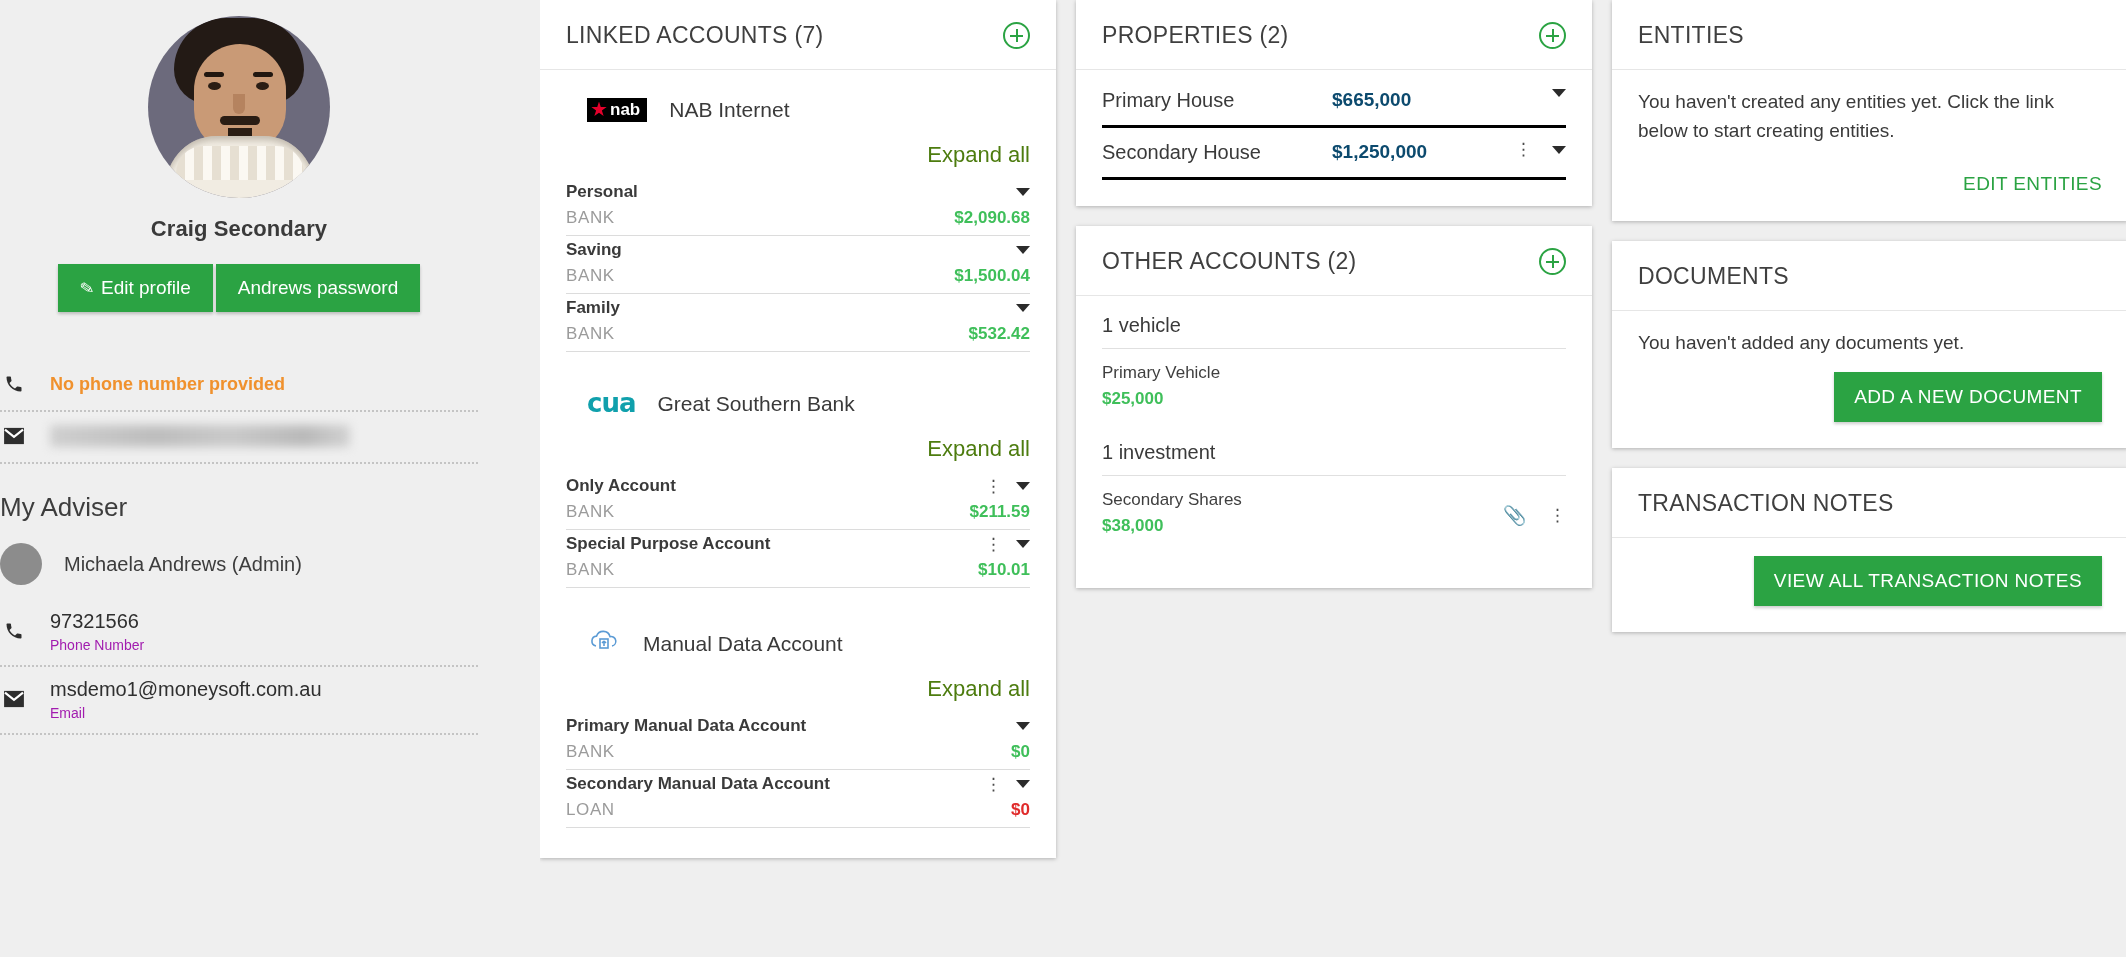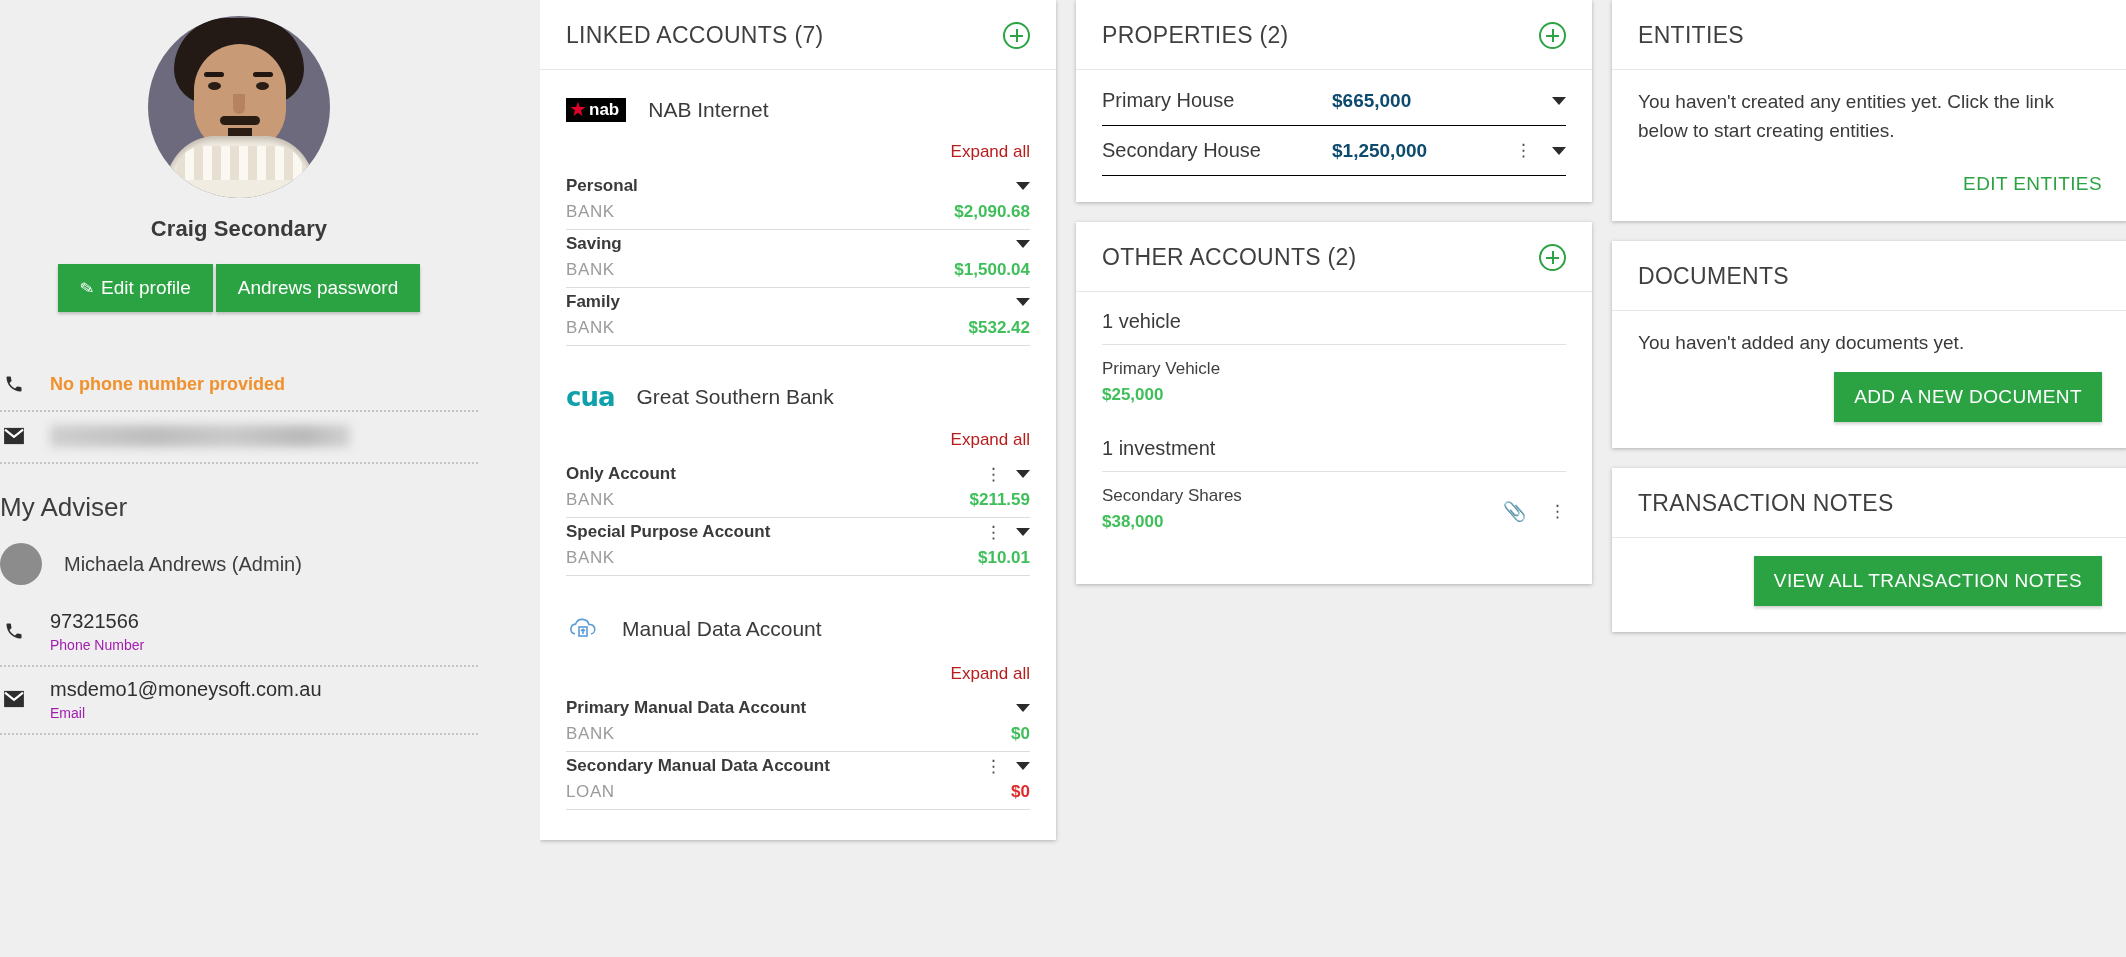--- a/index.html
+++ b/index.html
@@ -135,53 +135,53 @@
   }
   .plus-icon:before, .plus-icon:after {
     content: ""; position: absolute; background: #2ba343;
   }
   .plus-icon:before { left: 5px; right: 5px; top: 11px; height: 2px; }
   .plus-icon:after { top: 5px; bottom: 5px; left: 11px; width: 2px; }
   .card-body { padding: 18px 26px 26px 26px; }
 
   
   .inst { margin-bottom: 4px; }
-  .inst-head { display: flex; align-items: center; gap: 22px; padding: 10px 0 6px 0; }
+  .inst-head { display: flex; align-items: flex-end; gap: 22px; padding: 10px 0 6px 0; margin-left: 21px; }
   .inst-name { font-size: 21px; color: #3a3a3a; }
   .logo-nab {
     background: #000; color: #fff; font-weight: bold; font-size: 17px;
     padding: 3px 7px 4px 4px; display: inline-flex; align-items: center; gap: 3px;
     line-height: 1; flex: 0 0 auto;
   }
   .nab-star {
     width: 16px; height: 16px; background: #e4002b;
     clip-path: polygon(50% 0%,61% 35%,98% 35%,68% 57%,79% 91%,50% 70%,21% 91%,32% 57%,2% 35%,39% 35%);
     display: inline-block;
   }
   .logo-cua { color: #10a0ac; font-size: 26px; font-weight: bold; letter-spacing: -1px; line-height: 1; font-family: "DejaVu Sans", sans-serif; }
   .logo-manual { width: 34px; height: 30px; display: flex; align-items: center; justify-content: center; }
-  .expand-all { text-align: right; color: #b91c1c; font-size: 17px; cursor: pointer; padding: 14px 0 10px 0; }
+  .expand-all { text-align: right; color: #4d7c0f; font-size: 22px; cursor: pointer; padding: 14px 0 10px 0; }
   .acct {
     border-bottom: 1px solid #dcdcdc; padding: 4px 0 7px 0;
   }
   .acct-top { display: flex; align-items: center; justify-content: space-between; gap: 16px; }
   .acct-name { font-size: 17px; font-weight: bold; color: #3a3a3a; }
   .acct-ctrls { display: flex; align-items: center; gap: 14px; }
   .kebab { color: #4a4a4a; font-size: 17px; letter-spacing: 0; line-height: 1; cursor: pointer; }
   .caret { width: 0; height: 0; border-left: 7px solid transparent; border-right: 7px solid transparent; border-top: 8px solid #2b2b2b; cursor: pointer; }
   .acct-bot { display: flex; align-items: baseline; justify-content: space-between; margin-top: 6px; }
   .acct-type { font-size: 17px; color: #9b9b9b; letter-spacing: .6px; }
   .acct-amt { font-size: 17px; font-weight: bold; color: #3fbf5a; }
   .acct-amt.neg { color: #e02b2b; }
   .inst-gap { height: 24px; }
 
   
   .prop-row {
-    display: flex; align-items: center; padding: 13px 0 13px 0;
-    border-bottom: 1px solid #000000;
+    display: flex; align-items: flex-start; padding: 13px 0 13px 0;
+    border-bottom: 3px solid #000000;
   }
   .prop-name { font-size: 20px; color: #3a3a3a; flex: 0 0 230px; }
   .prop-val { font-size: 19px; font-weight: bold; color: #0c4a6e; flex: 1; }
   .prop-ctrls { display: flex; align-items: center; gap: 20px; }
 
   
   .oa-group-title { font-size: 20px; color: #3a3a3a; padding: 6px 0 11px 0; border-bottom: 1px solid #e0e0e0; }
   .oa-item { display: flex; align-items: flex-start; justify-content: space-between; padding: 14px 0 26px 0; }
   .oa-name { font-size: 17px; color: #3f3f3f; }
   .oa-amt { font-size: 17px; font-weight: bold; color: #3fbf5a; margin-top: 6px; }

